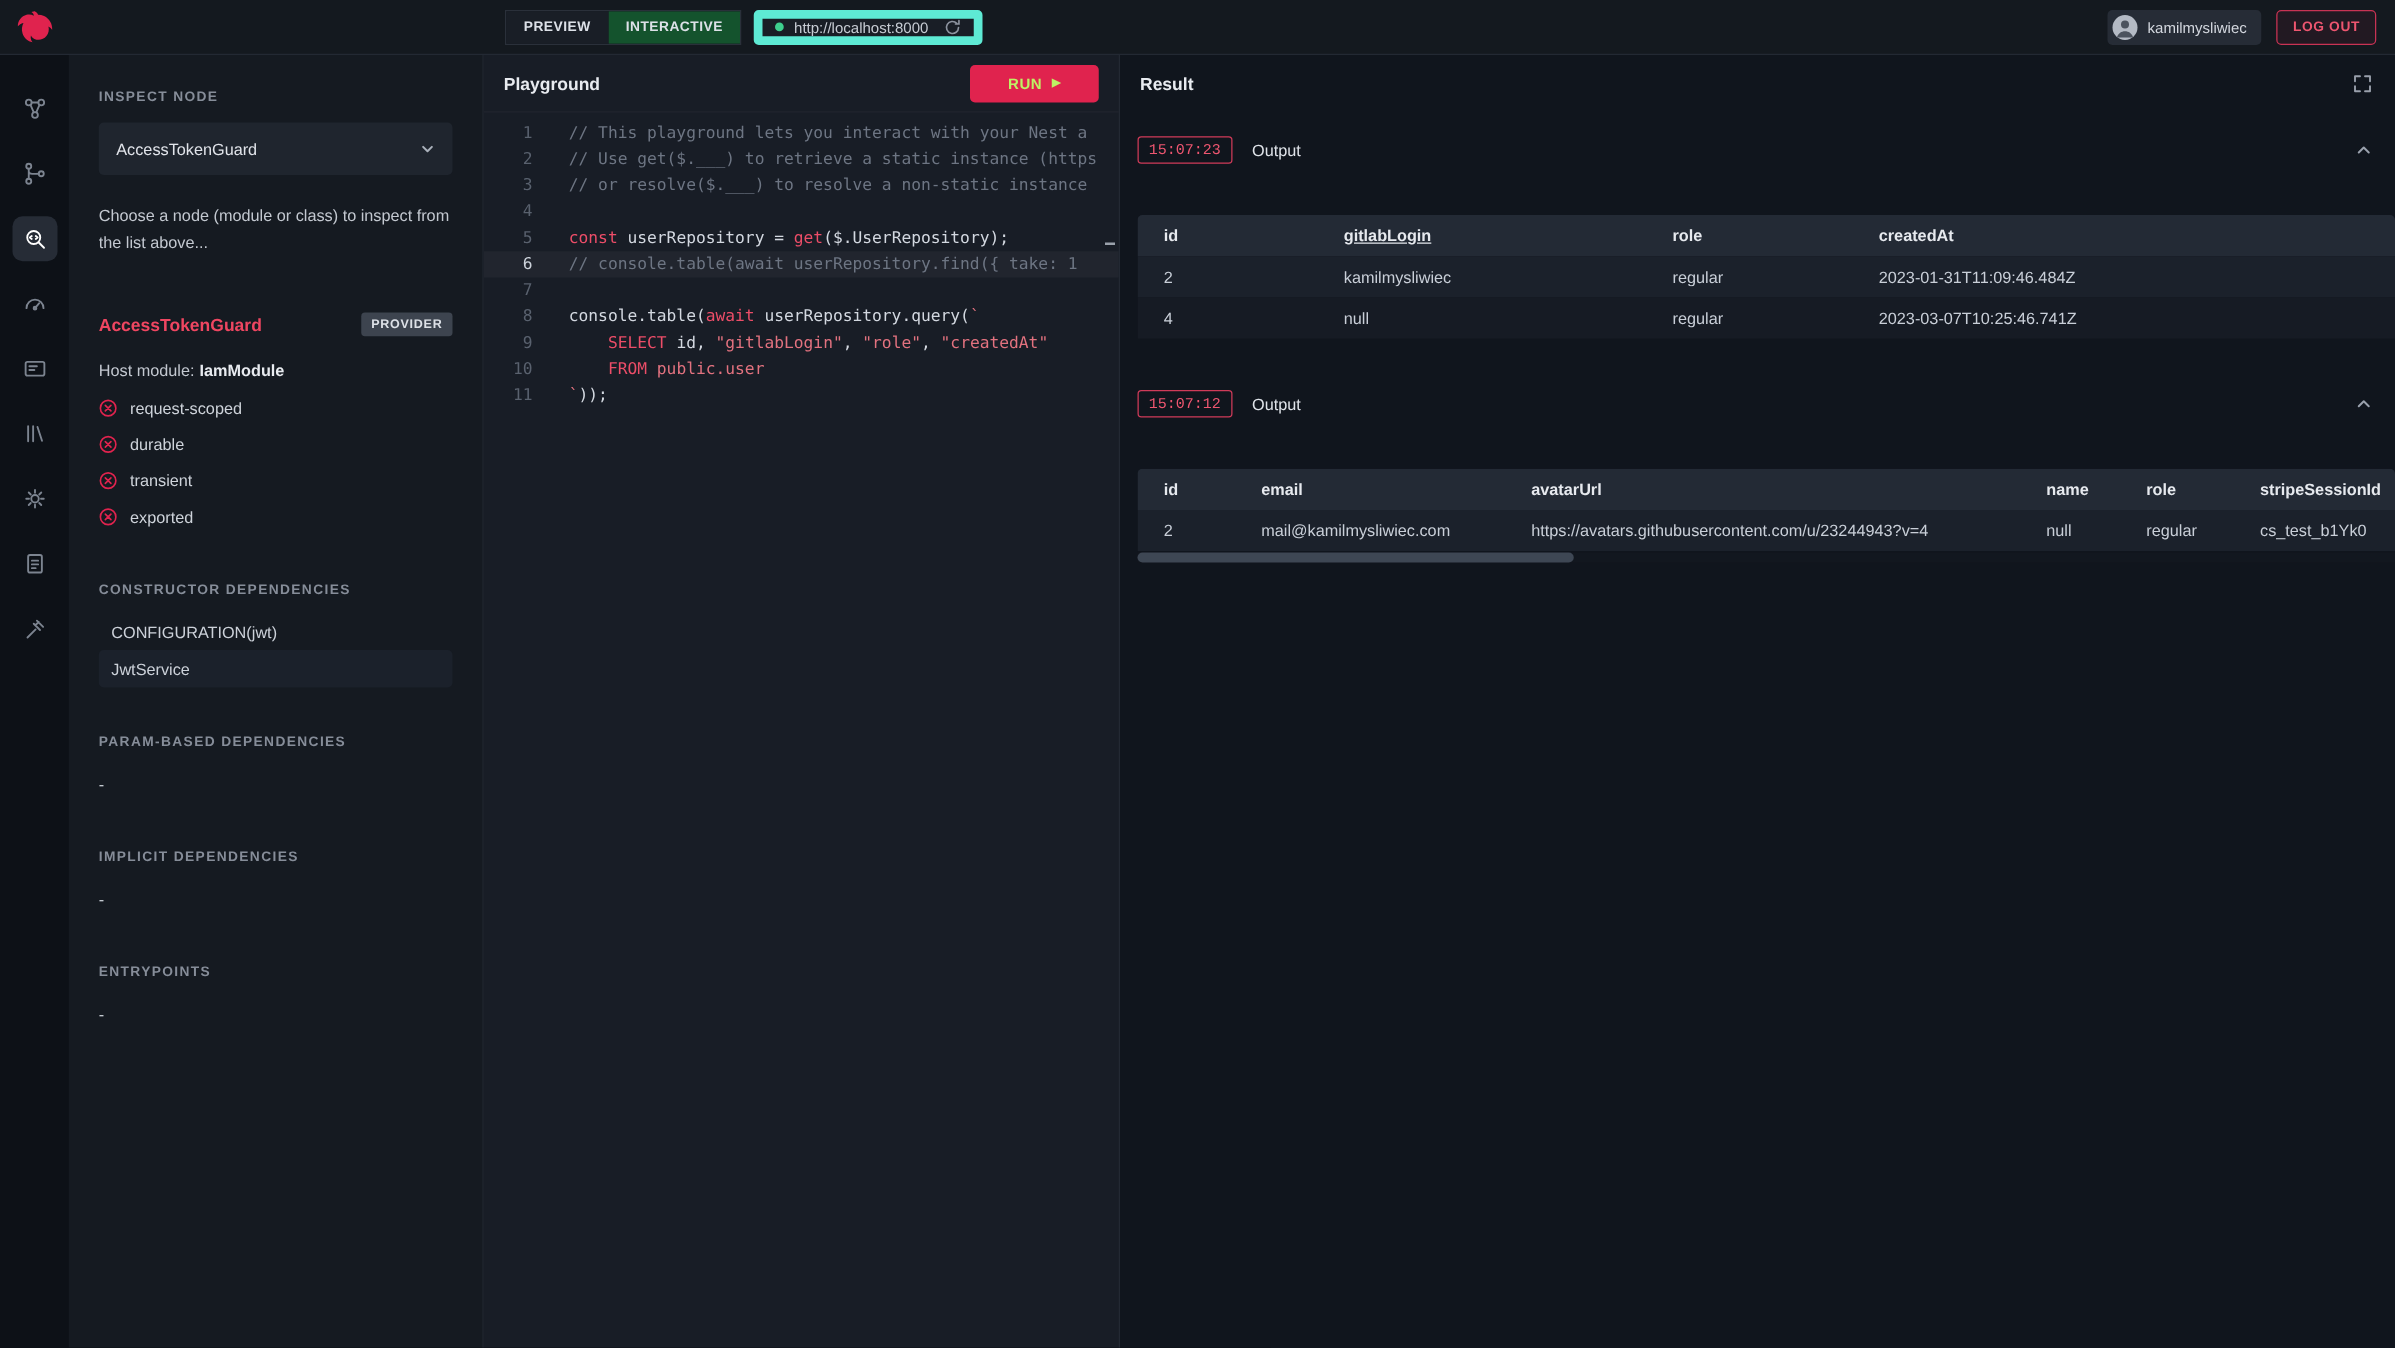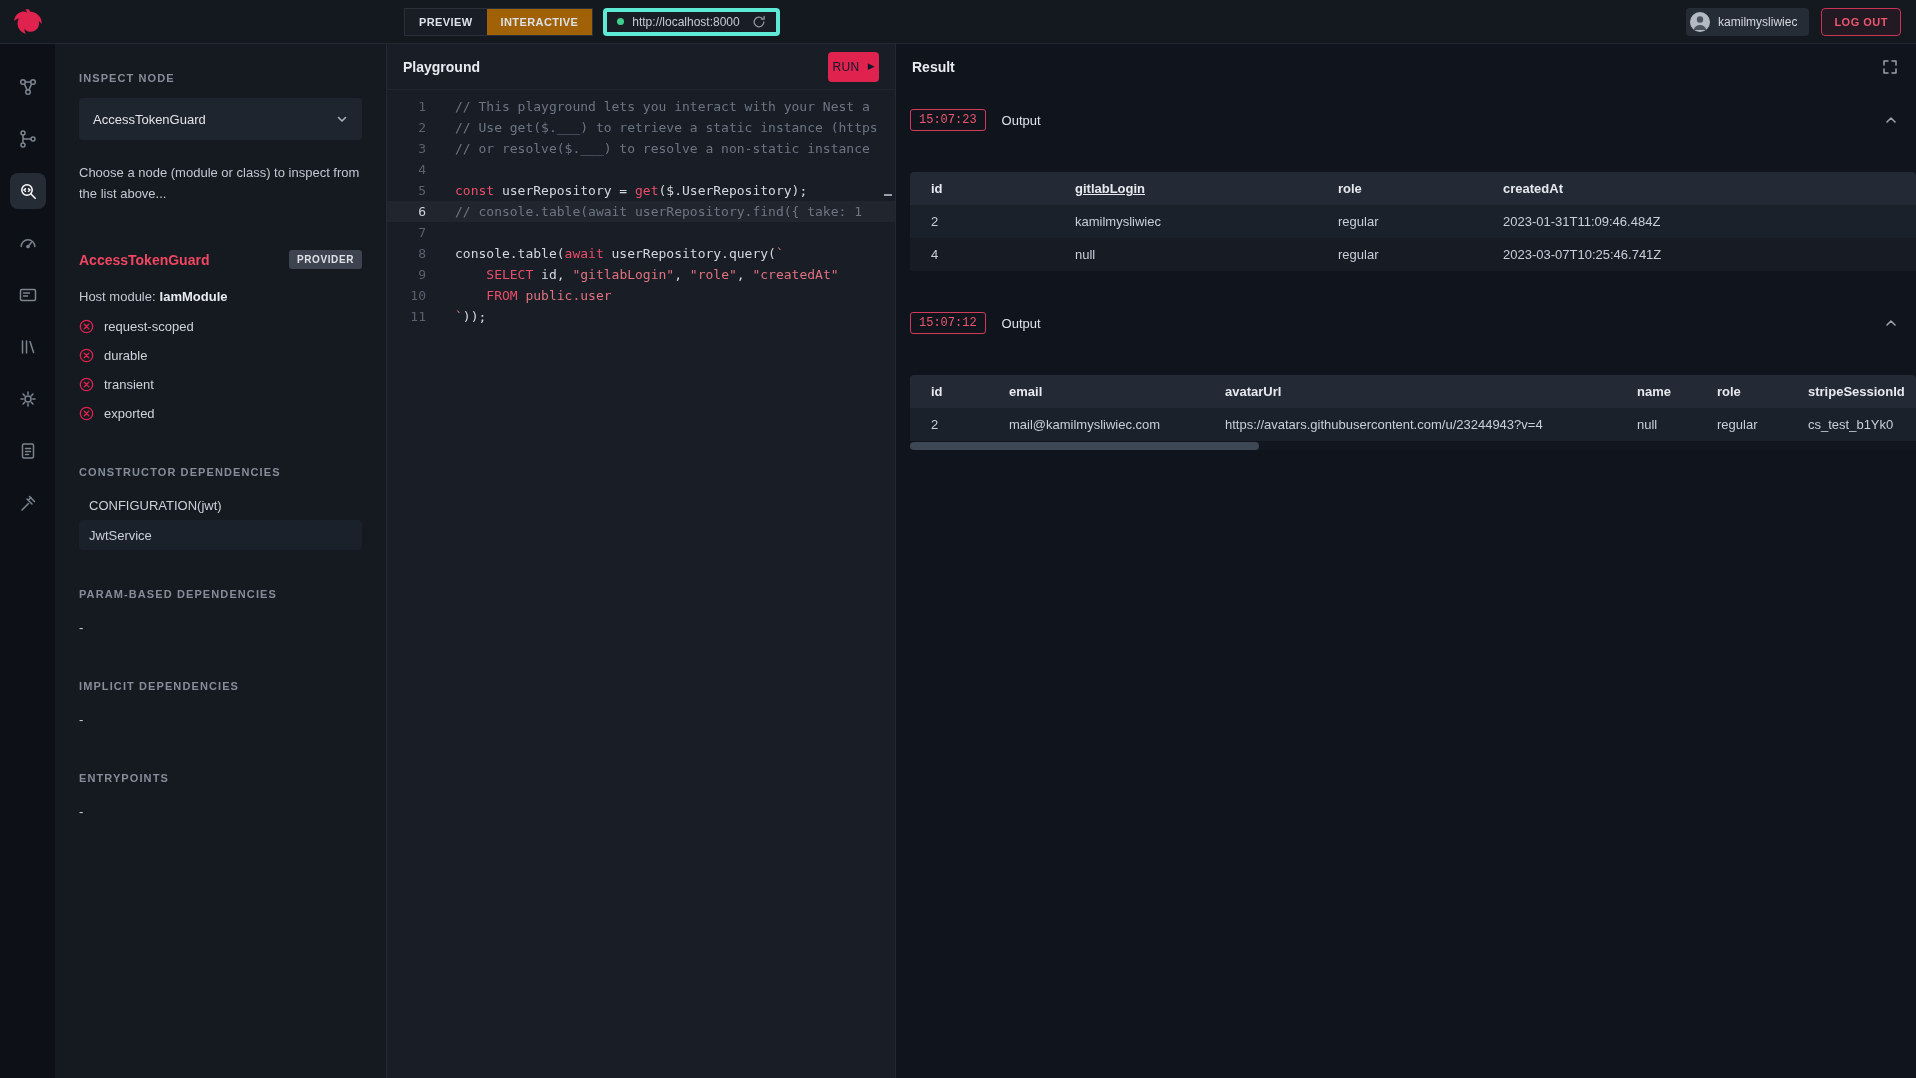--- a/index.html
+++ b/index.html
@@ -2,22 +2,22 @@
 <html><head>
 <meta charset="utf-8">
 <style>
 *{margin:0;padding:0;box-sizing:border-box;}
 html,body{width:1916px;height:1078px;background:#0d1117;font-family:"Liberation Sans",sans-serif;color:#d4d8df;overflow:hidden;}
 svg{display:block;}
 .topbar{position:absolute;top:0;left:0;width:1916px;height:44px;background:#14191f;border-bottom:1px solid #232933;display:flex;align-items:center;z-index:5;}
 .logo-box{width:55px;display:flex;justify-content:center;align-items:center;cursor:pointer;}
 .mode-tabs{margin-left:349px;display:flex;border:1px solid #2a303a;border-radius:0;overflow:hidden;height:28px;}
 .tab{padding:0 14px;line-height:26px;font-size:11px;font-weight:bold;letter-spacing:.4px;color:#dde1e8;background:#191e26;cursor:pointer;}
-.tab.active{background:#a16207;text-align:right;}
-.url-pill{margin-left:10px;height:28px;background:#191e26;border:4px solid #5eead4;border-radius:4px;display:flex;align-items:center;padding:0 10px;gap:8px;cursor:text;}
+.tab.active{background:#14532d;text-align:right;}
+.url-pill{margin-left:10px;height:28px;background:#191e26;border:7px solid #5eead4;border-radius:4px;display:flex;align-items:center;padding:0 10px;gap:8px;cursor:text;}
 .dot{width:7px;height:7px;border-radius:50%;background:#3ecf8e;}
 .url-text{font-size:12px;color:#c7ccd4;}
 .refresh{color:#8d94a0;display:flex;margin-left:4px;cursor:pointer;}
 .tb-right{margin-left:auto;display:flex;align-items:center;gap:12px;margin-right:15px;}
 .user-chip{height:28px;background:#262c36;border-radius:4px;display:flex;align-items:center;gap:8px;padding:0 12px 0 4px;font-size:12px;color:#d3d7de;cursor:pointer;}
 .avatar{width:20px;height:20px;border-radius:50%;background:#b4bac4;display:flex;align-items:flex-end;justify-content:center;overflow:hidden;}
 .logout{height:28px;padding:0 12px;background:rgba(224,35,78,.07);border:1px solid #c93354;border-radius:4px;color:#ee5670;font-size:11px;font-weight:bold;letter-spacing:.5px;font-family:inherit;cursor:pointer;}
 .main{position:absolute;top:44px;left:0;width:1916px;height:1034px;display:flex;}
 .rail{width:55px;background:#0d1117;display:flex;flex-direction:column;align-items:center;padding-top:17px;flex:none;}
 .rail-item{width:55px;height:52px;display:flex;align-items:center;justify-content:center;color:#7c8490;cursor:pointer;}
@@ -34,21 +34,21 @@
 .host-row b{color:#e8ebf0;margin-left:4px;}
 .flags{margin-top:8px;}
 .flag-row{height:29px;display:flex;align-items:center;gap:10px;font-size:13px;color:#ced3da;}
 .s-heading.sec{margin-top:38px;margin-bottom:12px;}
 .dep-item{height:30px;display:flex;align-items:center;font-size:13px;color:#ccd1d9;padding-left:10px;border-radius:4px;}
 .dep-item.hl{background:#1b212b;}
 .dep-item.dash{padding-left:0;}
 .playground{width:509px;background:#181d26;border-right:1px solid #232933;display:flex;flex-direction:column;flex:none;justify-content:flex-end;}
 .panel-head{height:46px;display:flex;align-items:center;justify-content:space-between;padding:0 16px;border-bottom:1px solid #20252e;flex:none;}
 .p-title{font-size:14px;font-weight:bold;color:#e8ebf0;}
-.run{display:flex;align-items:center;gap:8px;background:#e0234e;border:none;color:#0f172a;font-weight:normal;font-size:12px;letter-spacing:.4px;padding:8px 4px;border-radius:4px;font-family:inherit;cursor:pointer;}
+.run{display:flex;align-items:center;gap:8px;background:#e0234e;border:none;color:#bef264;font-weight:bold;font-size:12px;letter-spacing:.4px;padding:8px 30px;border-radius:4px;font-family:inherit;cursor:pointer;}
 .run .play{font-size:9px;line-height:1;}
 .editor{flex:1;position:relative;padding-top:6px;font-family:"DejaVu Sans Mono",monospace;font-size:13px;overflow:hidden;}
 .code-line{display:flex;height:21px;line-height:21px;}
 .code-line.current{background:rgba(255,255,255,.04);}
 .gutter{width:53px;text-align:right;padding-right:14px;color:#59616e;flex:none;}
 .code-line.current .gutter{color:#ccd2da;}
 .code-text{padding-left:15px;white-space:pre;overflow:hidden;}
 .tok.cmt{color:#6d7583;}
 .tok.kw{color:#ec4d68;}
 .tok.str{color:#e2727f;}

